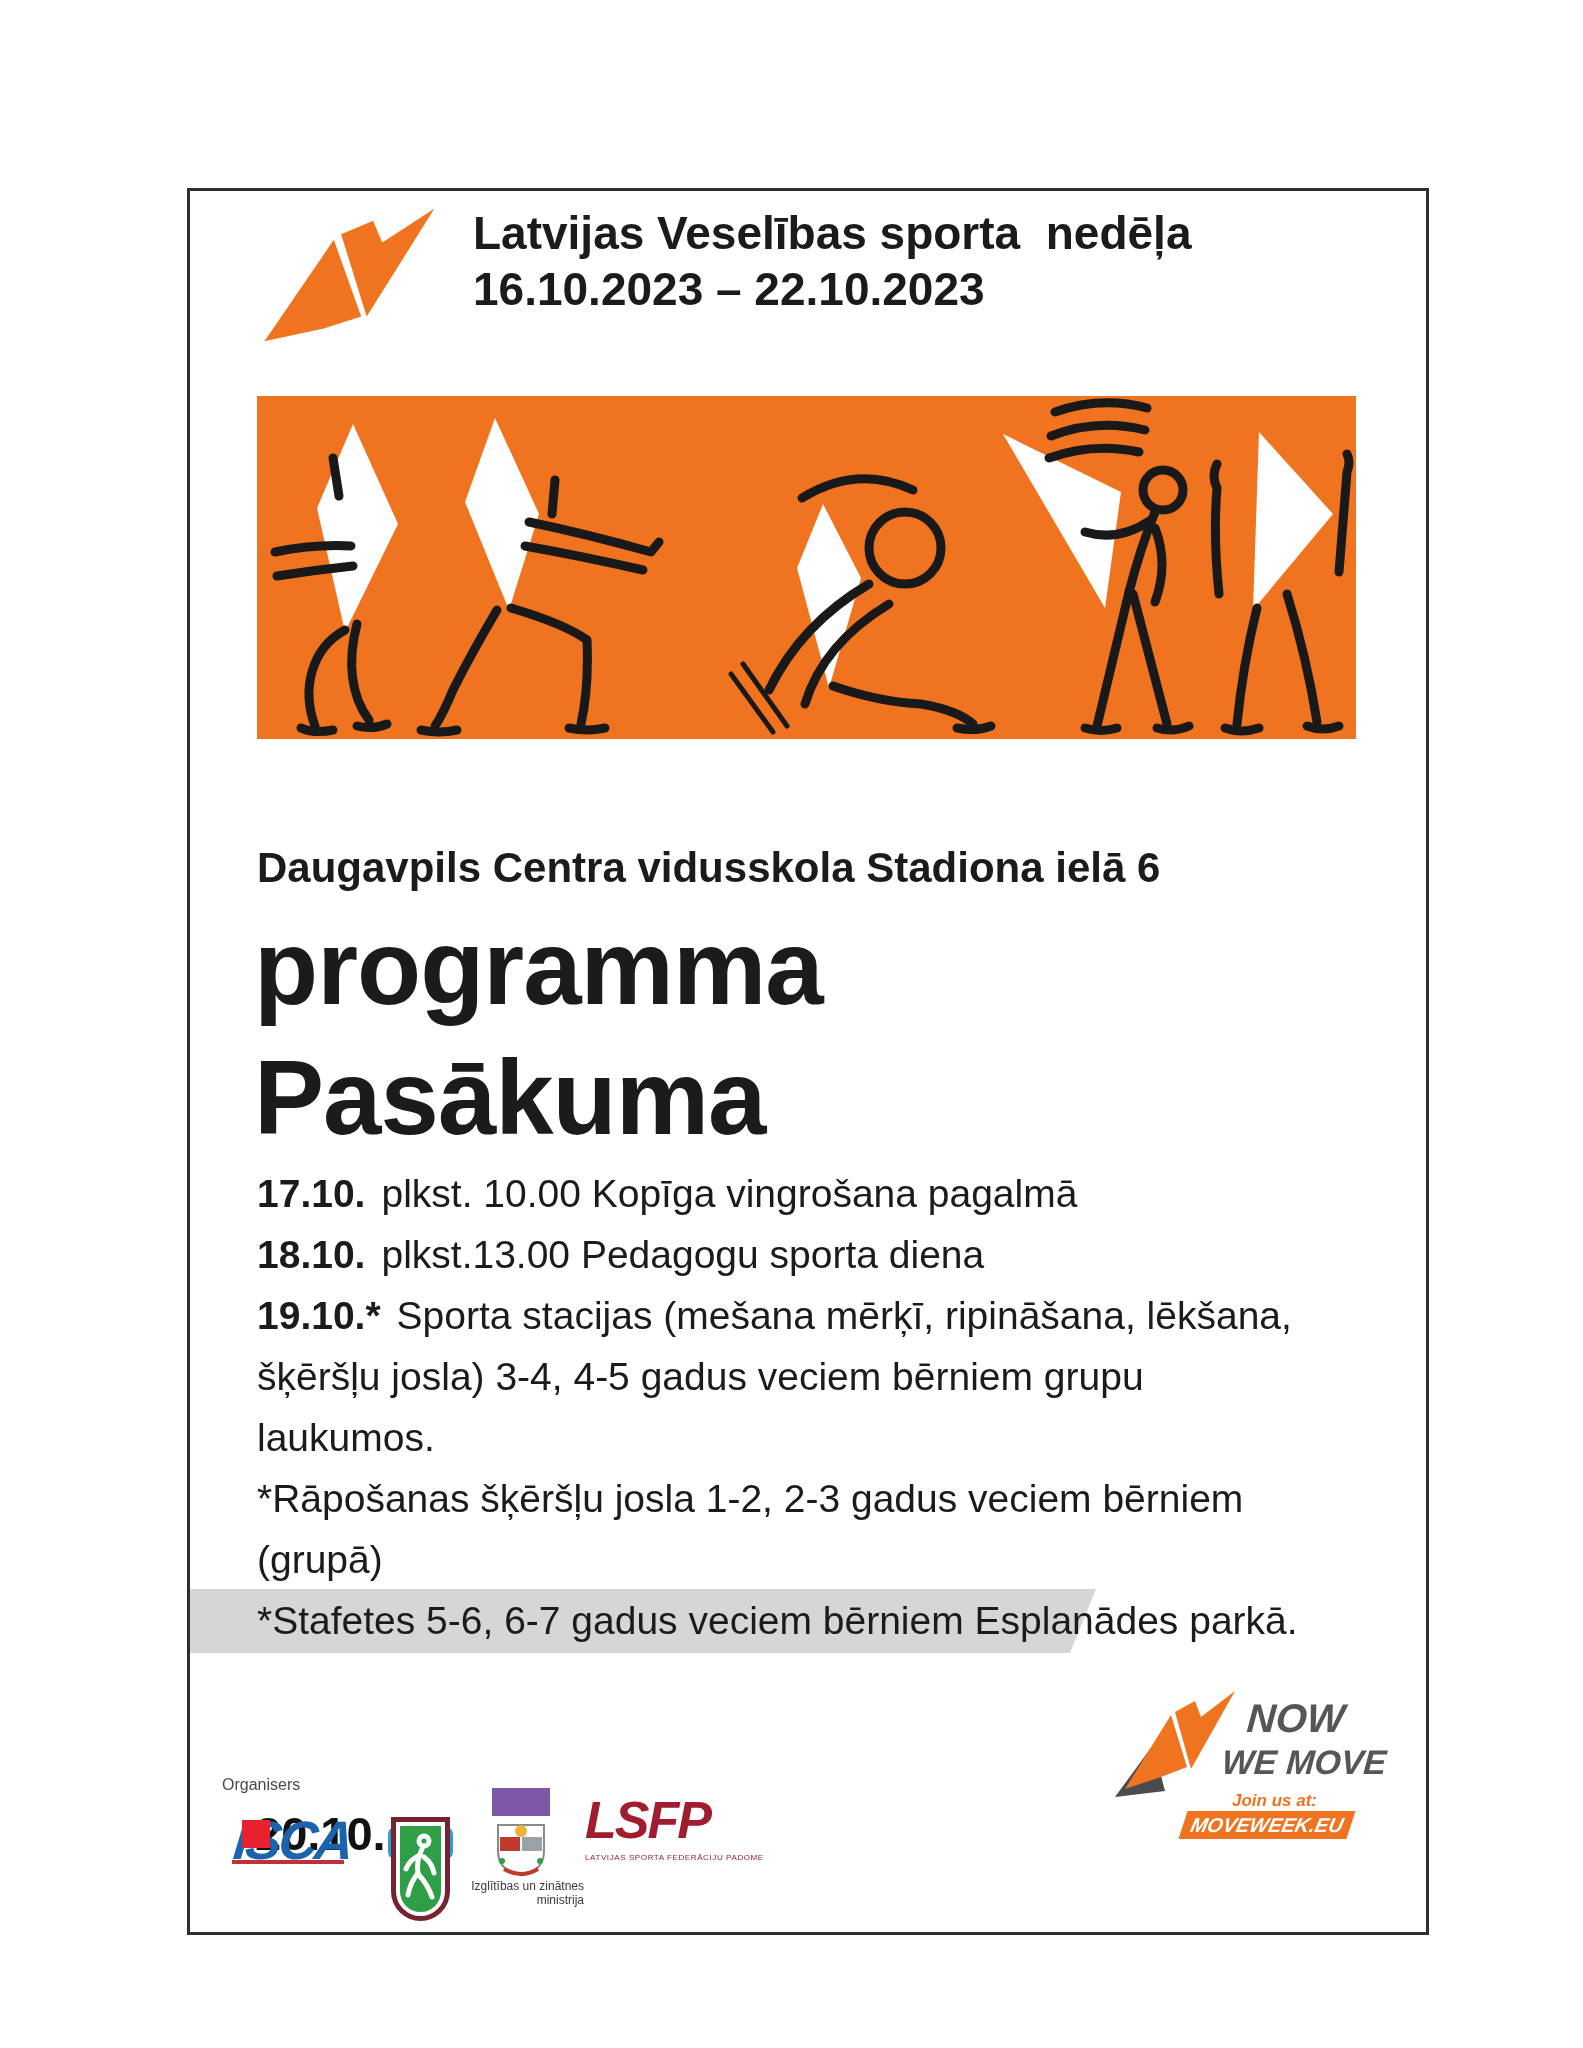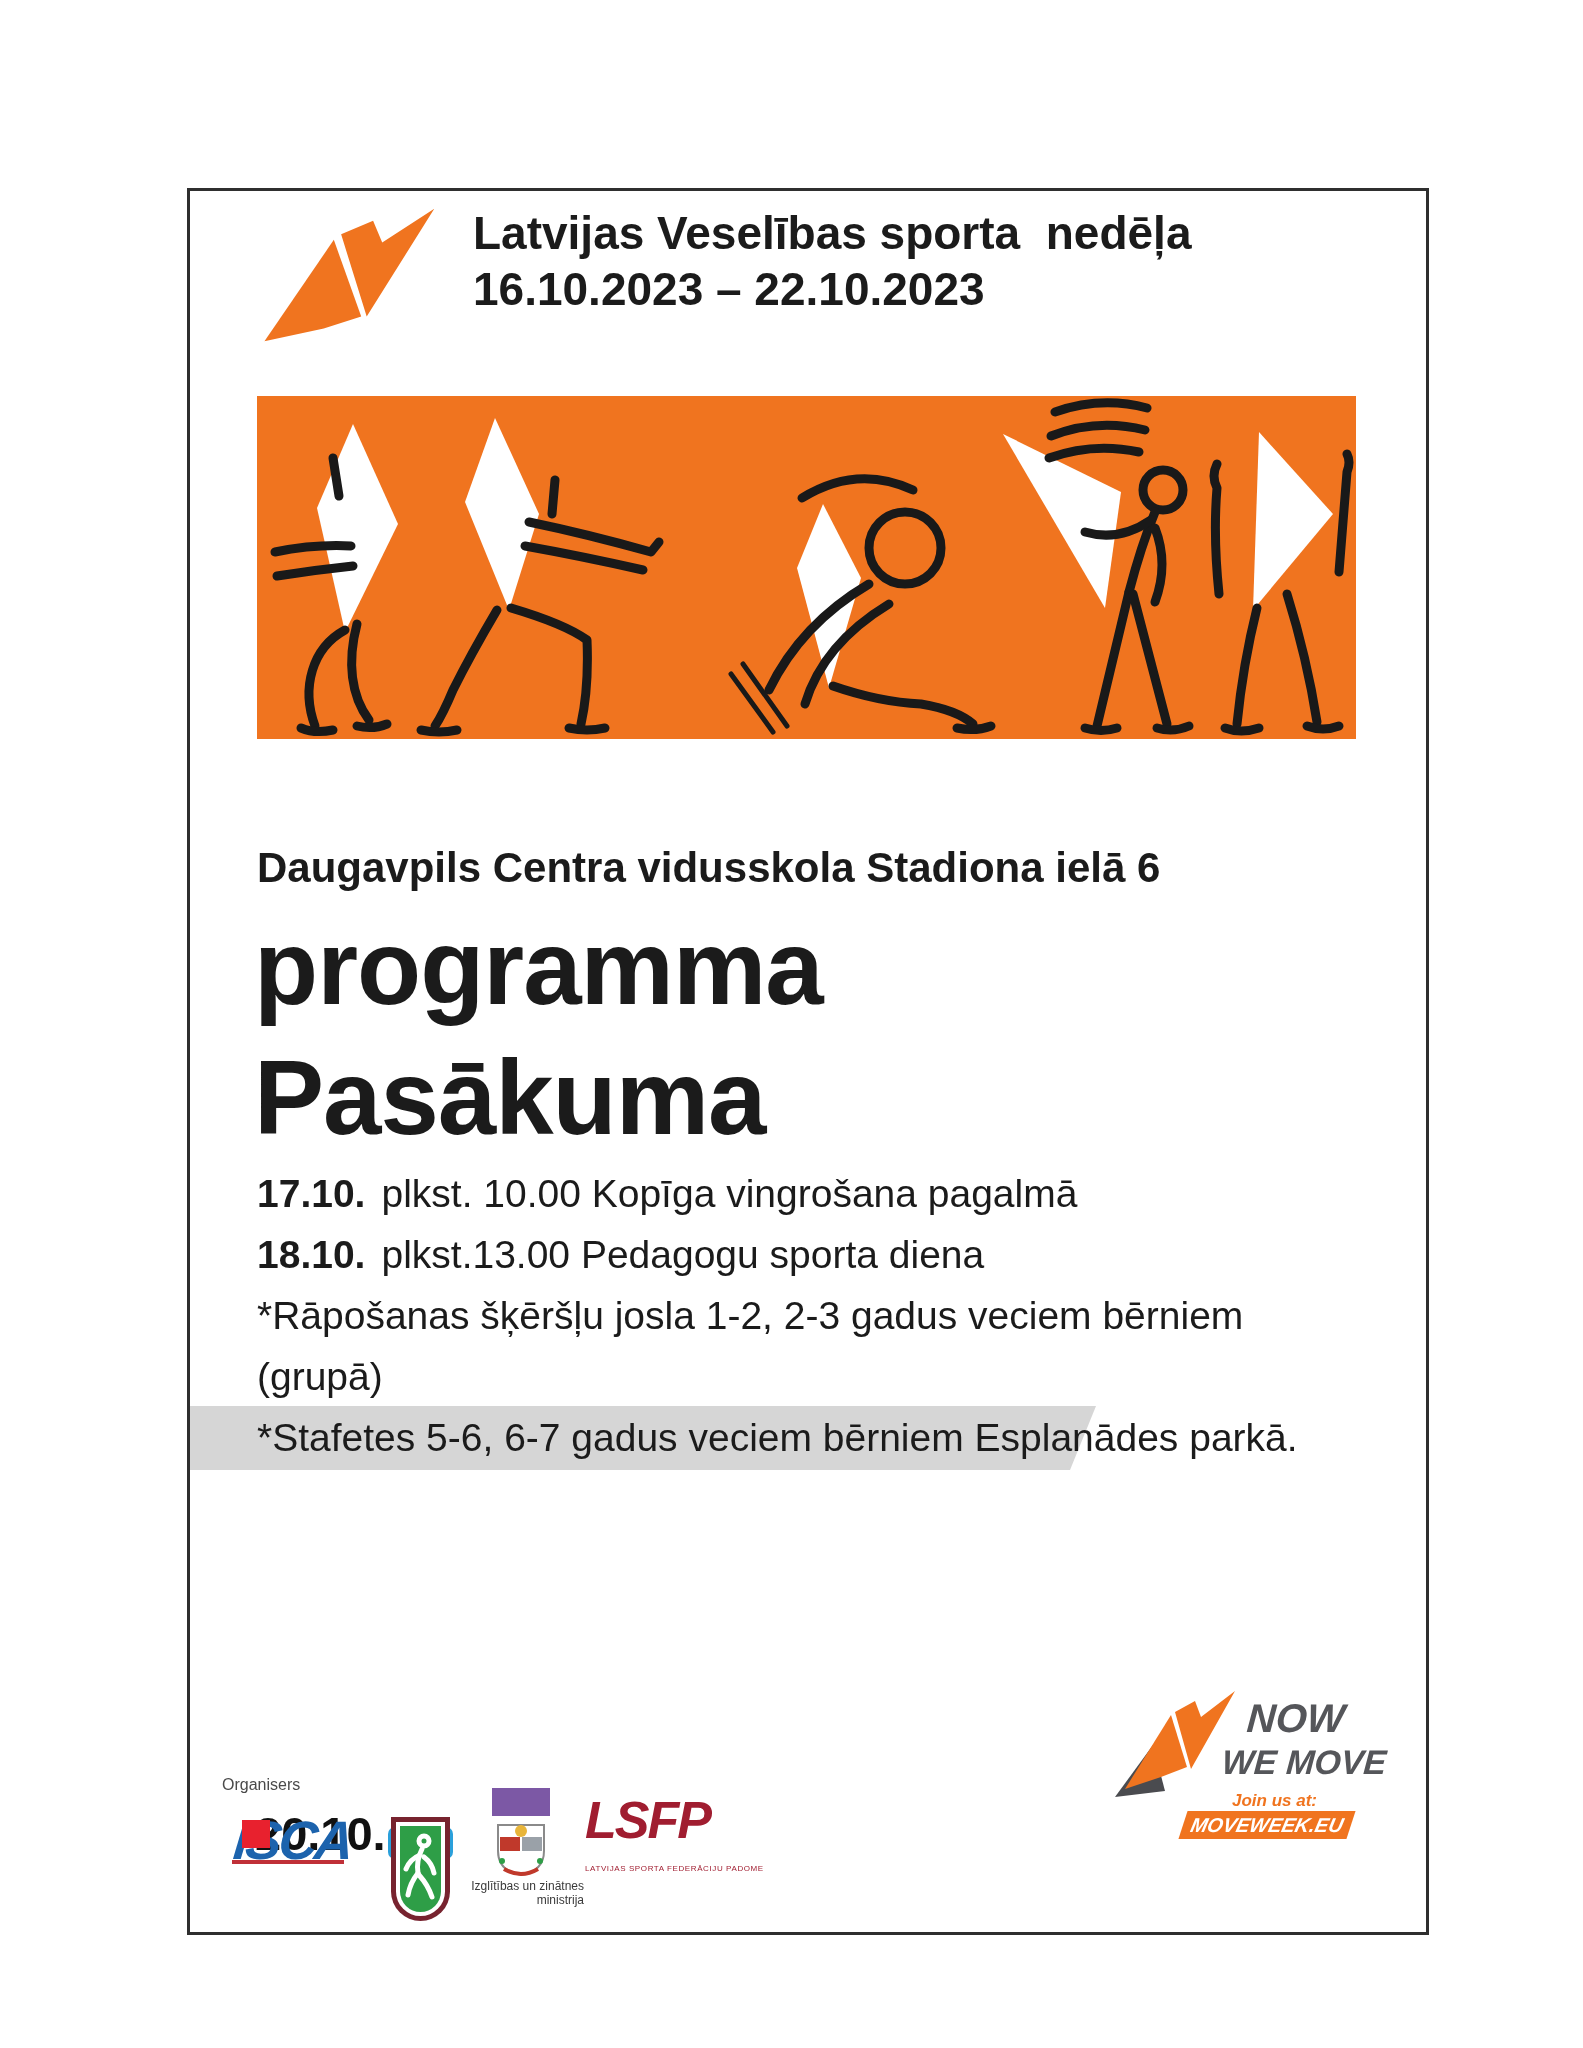--- a/index.html
+++ b/index.html
@@ -57,21 +57,21 @@
   .ltsa-shield{position:absolute;left:3px;top:30px;width:59px;height:104px;background:#77232F;border-radius:0 0 30px 30px;}
   .ltsa-shield .s2{position:absolute;left:5px;top:5px;right:5px;bottom:5px;background:#fff;border-radius:0 0 25px 25px;}
   .ltsa-shield .s3{position:absolute;left:9px;top:9px;right:9px;bottom:9px;background:#2E9E47;border-radius:0 0 21px 21px;}
   .ltsa-runner{position:absolute;left:9px;top:16px;width:41px;height:70px;}
   .ministry{position:absolute;left:274px;top:1597px;width:120px;height:140px;z-index:2;text-align:center;}
   .ministry-flag{position:absolute;left:28px;top:0;width:58px;height:28px;background:#7C58A5;}
   .ministry-coat{position:absolute;left:30px;top:33px;width:54px;height:56px;}
   .ministry-label{position:absolute;left:0;top:91px;width:120px;font-size:12px;line-height:14px;color:#3a3a3a;text-align:right;}
   .lsfp{position:absolute;left:395px;top:1604px;width:220px;height:64px;z-index:2;}
   .lsfp-text{font-size:52px;line-height:50px;font-weight:700;font-style:italic;color:#A01D30;letter-spacing:-2px;}
-  .lsfp-sub{font-size:8px;letter-spacing:0.6px;color:#A01D30;margin-top:19px;}
+  .lsfp-sub{font-size:8px;letter-spacing:0.6px;color:#A01D30;margin-top:8px;}
 </style>
 </head>
 <body>
 
 <div class="page">
 
   <svg class="hdr-logo" viewBox="0 0 230 175">
     <polygon fill="#F0741F" points="18,160 94,49 124,133 83,146"></polygon>
     <polygon fill="#F0741F" points="102,43 137,28 147,52 204,15 130,133"></polygon>
   </svg>
@@ -142,20 +142,21 @@
 
   <div class="location">Daugavpils Centra vidusskola Stadiona ielā 6</div>
   <div class="main-heading">
     <div>programma</div>
     <div>Pasākuma</div>
   </div>
 
   <div class="program">
     <p><span class="pdate">17.10.</span><span>plkst. 10.00 Kopīga vingrošana pagalmā</span></p>
     <p><span class="pdate">18.10.</span><span>plkst.13.00 Pedagogu sporta diena</span></p>
+    <p><span class="pdate">19.10.*</span><span>Sporta stacijas (mešana mērķī, ripināšana, lēkšana, šķēršļu josla) 3-4, 4-5 gadus veciem bērniem grupu laukumos.</span></p>
     <p><span>*Rāpošanas šķēršļu josla 1-2, 2-3 gadus veciem bērniem (grupā)</span></p>
     <p class="has-band"><span class="band"></span><span>*Stafetes 5-6, 6-7 gadus veciem bērniem Esplanādes parkā.</span></p>
   </div>
 
   <svg class="move-arrow" viewBox="0 0 135 115">
     <polygon fill="#4A4B4F" points="2,112 40,60 52,106"></polygon>
     <polygon fill="#F0741F" points="12,104 58,30 74,82 48,92"></polygon>
     <polygon fill="#F0741F" points="62,27 82,16 88,32 122,6 78,84"></polygon>
   </svg>
   <div class="move-now">NOW</div>

